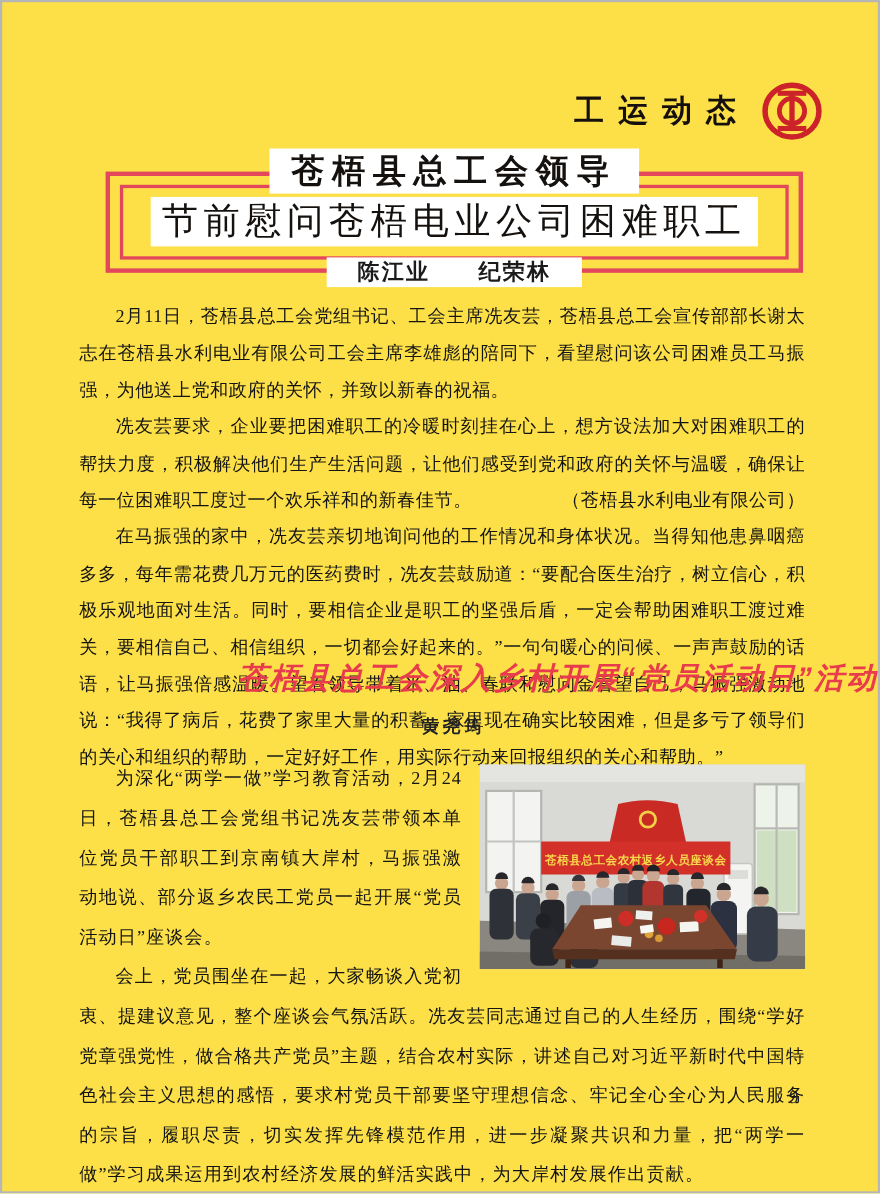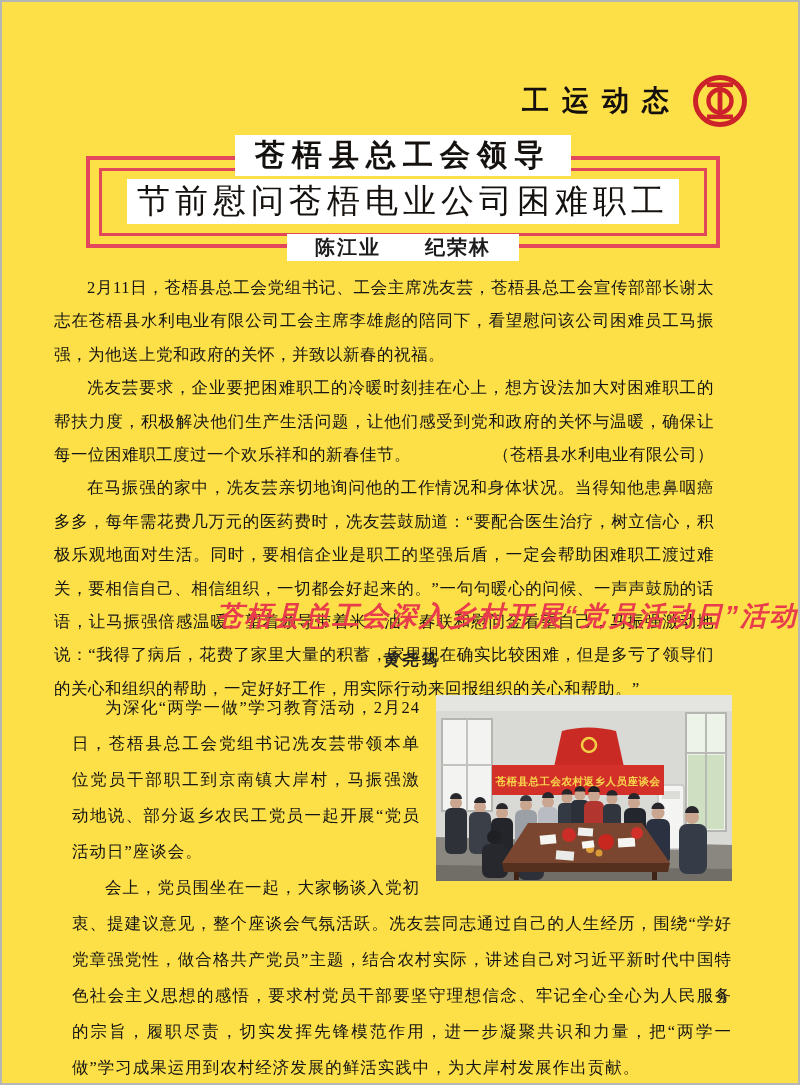--- a/index.html
+++ b/index.html
@@ -17,21 +17,21 @@
   }
   .masthead-title {
     font-family:"Liberation Serif","DejaVu Serif",serif;
     font-weight:bold; font-size:27px; color:#15100d;
     letter-spacing:13px; line-height:1; white-space:nowrap;
     transform:scaleY(1.05);
   }
   .logo-svg { display:block; }
 
   
-  .title-frame { position:absolute; left:84px; top:154px; width:634px; height:92px; }
+  .title-frame { position:absolute; left:94px; top:154px; width:634px; height:92px; }
   .frame-outer { position:absolute; inset:0; border:4px solid #e2475c; }
   .frame-inner { position:absolute; top:12px; bottom:12px; left:13px; right:13px; border:3px solid #e2475c; }
   .t-line1 {
     position:absolute; left:50%; top:-21px; transform:translateX(-50%);
     background:#fff; padding:0 20px; white-space:nowrap; z-index:2;
     font-weight:bold; font-size:30px; letter-spacing:7px; color:#15110e;
   }
   .t-line2 {
     position:absolute; left:50%; top:23px; transform:translateX(-50%);
     background:#fff; padding:0 10px; white-space:nowrap; z-index:2;
@@ -39,21 +39,21 @@
   }
   .t-authors {
     position:absolute; left:50%; bottom:-13px; transform:translateX(-50%);
     background:#fff; padding:0 28px; white-space:nowrap; z-index:2;
     font-family:"Liberation Sans","DejaVu Sans",sans-serif;
     font-weight:bold; font-size:20px; letter-spacing:2px; color:#1b1b1b;
   }
 
   
   .a1-body {
-    position:absolute; left:52px; top:269px; width:660px;
+    position:absolute; left:70px; top:269px; width:660px;
     font-size:16.5px; line-height:33.4px; color:#141414;
     text-align:justify; letter-spacing:0.5px;
   }
   .a1-body p { text-indent:2em; }
   .attr-inline { float:right; letter-spacing:0.5px; }
 
   .a2-title {
     position:absolute; left:0; width:100%; top:596px; text-align:right;
     font-family:"Liberation Sans","DejaVu Sans",sans-serif;
     font-weight:bold; font-size:27px; letter-spacing:2px; color:#e83c4c;

